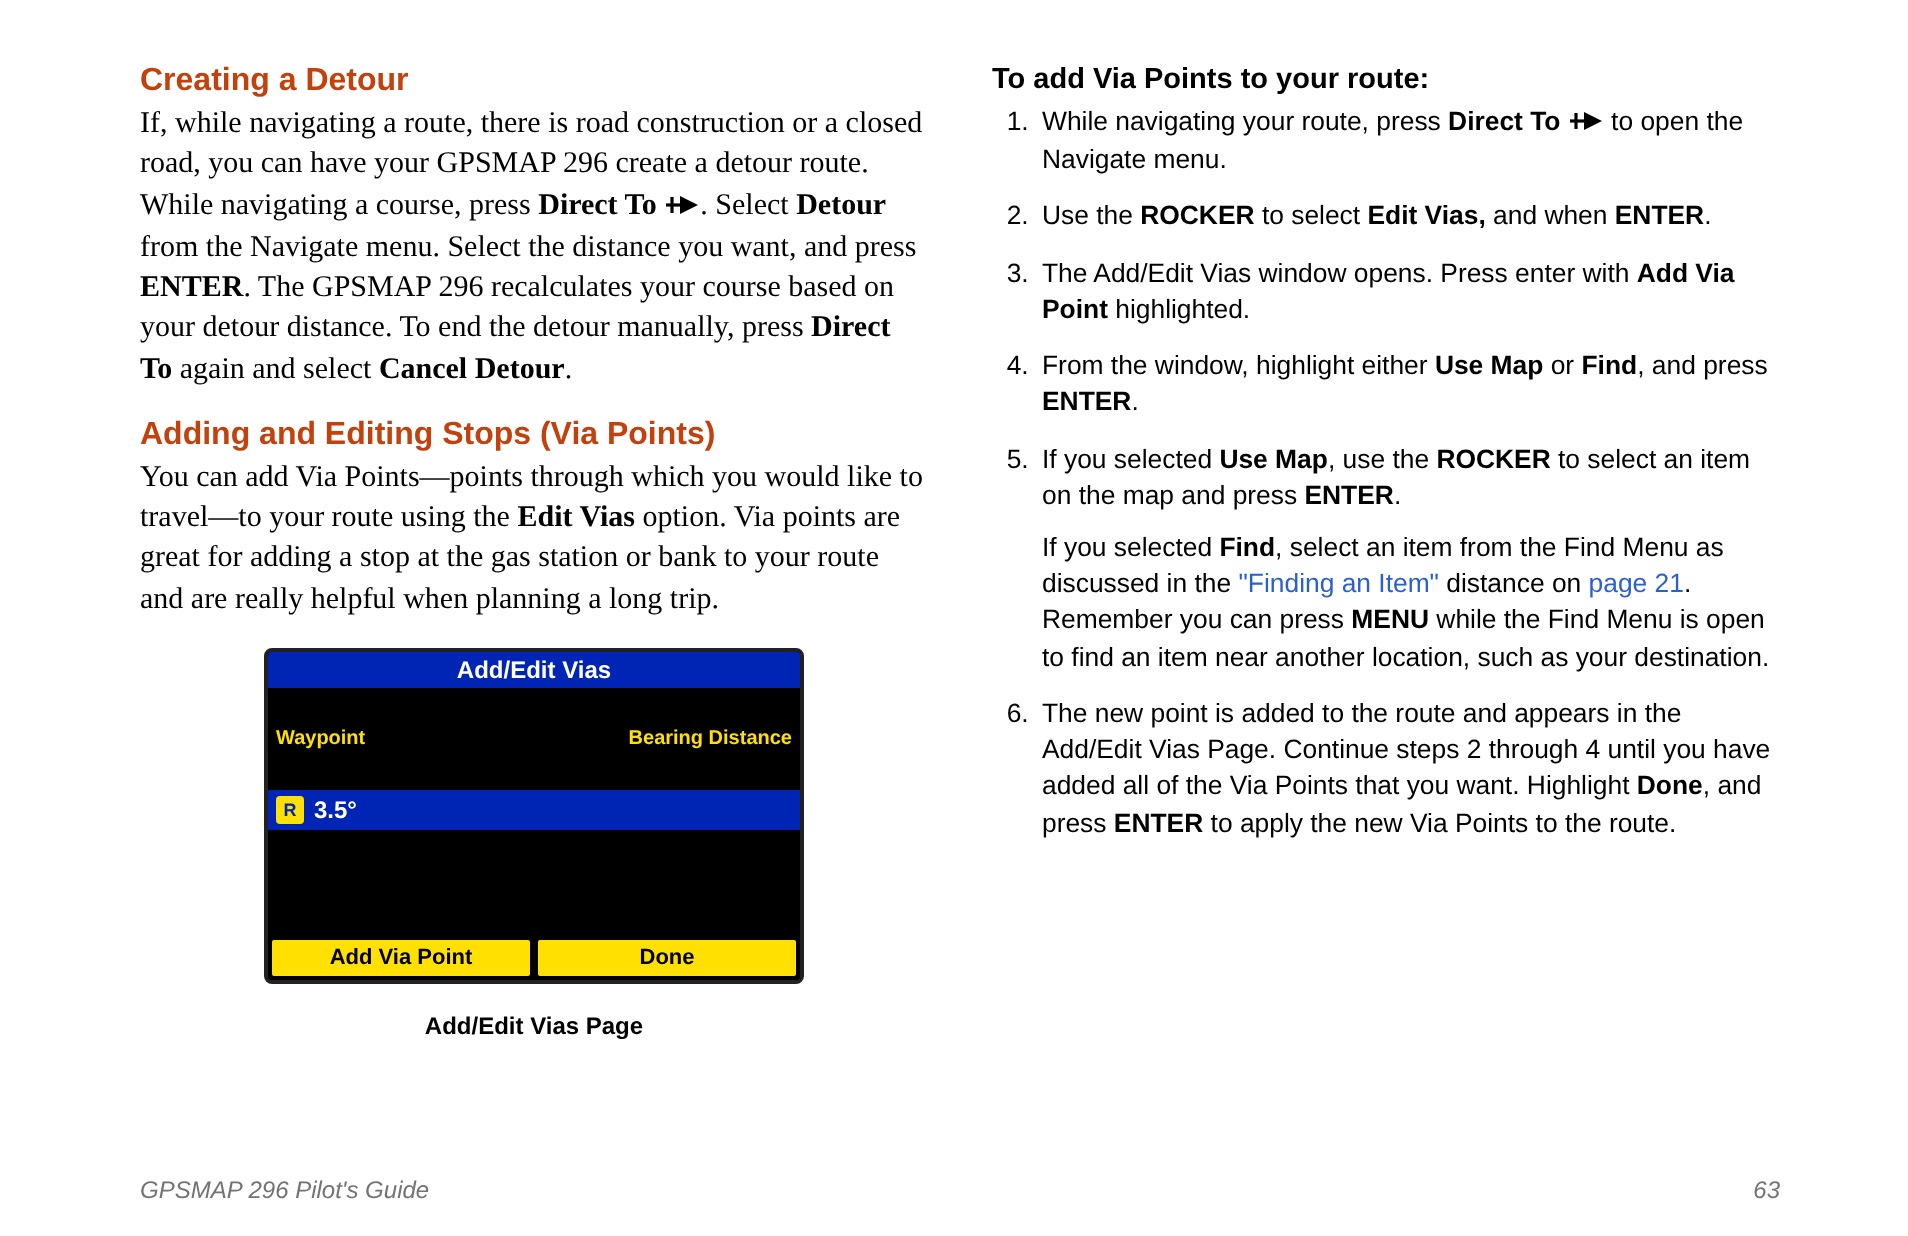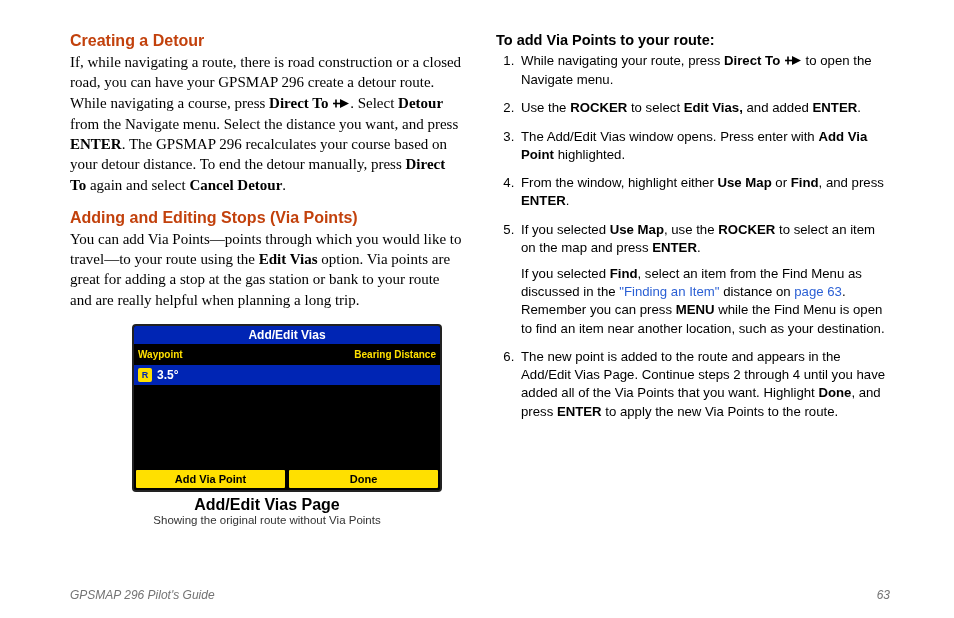--- a/index.html
+++ b/index.html
@@ -9,33 +9,33 @@
   .breadcrumb .sep { color: #888; }
   .breadcrumb .last {}
   .columns { display: flex; gap: 32px; }
   .col { flex: 1 1 0; }
   h2 { font-family: Arial, Helvetica, sans-serif; font-weight: bold; font-size: 16px; margin: 4px 0 2px 0; color: #c2410c; }
   p.body { font-size: 15px; line-height: 1.35; margin-bottom: 14px; }
   b { font-weight: bold; }
   .direct-icon { display: inline-block; vertical-align: -1px; }
   .direct-icon svg { width: 18px; height: 11px; }
   .fig { margin: 14px auto 0 auto; width: 270px; }
-  .screen { width: 310px; height: 168px; border: 2px solid #222; border-radius: 4px; overflow: hidden; background: #000; display: flex; flex-direction: column; font-family: Arial, Helvetica, sans-serif; }
+  .screen { width: 270px; height: 168px; border: 2px solid #222; border-radius: 4px; overflow: hidden; background: #000; display: flex; flex-direction: column; font-family: Arial, Helvetica, sans-serif; }
   .scr-title { background: #0025b4; color: #fff; text-align: center; font-weight: bold; font-size: 12px; padding: 2px 0; border-bottom: 1px solid #000; }
-  .scr-hdr { display: flex; background: #000; color: #ffe000; font-size: 10px; font-weight: bold; padding: 4px 4px; }
+  .scr-hdr { display: flex; background: #000; color: #ffe000; font-size: 10px; font-weight: bold; padding: 19px 4px; }
   .scr-hdr .wp { flex: 0 0 58%; }
   .scr-hdr .bd { flex: 1; text-align: right; }
   .scr-row { display: flex; align-items: center; background: #0025b4; color: #fff; font-weight: bold; font-size: 13px; padding: 3px 4px; border-top: 1px solid #000; border-bottom: 1px solid #000; }
   .scr-row .ico { width: 14px; height: 14px; background: #ffe000; color: #0025b4; font-size: 9px; line-height: 14px; text-align: center; border-radius: 2px; margin-right: 5px; font-weight: bold; }
   .scr-row .name { flex: 1; }
   .scr-row .dist { font-size: 12px; }
   .scr-body { flex: 1; background: #000; }
   .scr-btns { display: flex; background: #000; }
   .scr-btn { flex: 1; margin: 2px; background: #ffe000; color: #000; font-weight: bold; font-size: 11px; text-align: center; padding: 3px 0; border-radius: 1px; }
-  .caption1 { text-align: center; font-family: Arial, Helvetica, sans-serif; font-weight: bold; font-size: 16px; margin-top: 4px; }
+  .caption1 { text-align: center; font-family: Arial, Helvetica, sans-serif; font-weight: bold; font-size: 12px; margin-top: 14px; }
   .caption2 { text-align: center; font-family: Arial, Helvetica, sans-serif; font-size: 11.5px; color: #333; }
   h3.right-h { font-family: Arial, Helvetica, sans-serif; font-weight: bold; font-size: 14.5px; margin: 4px 0 4px 0; }
   ol.steps { font-family: Arial, Helvetica, sans-serif; font-size: 13.2px; line-height: 1.38; padding-left: 22px; }
   ol.steps > li { margin-bottom: 10px; padding-left: 3px; }
   ol.steps p.extra { margin-top: 8px; }
   .link { color: #2a5fd4; }
   .footer { position: absolute; left: 70px; right: 64px; bottom: 16px; display: flex; justify-content: space-between; font-family: Arial, Helvetica, sans-serif; font-size: 12px; font-style: italic; color: #737373; }
   .footer .pg { }
 </style>
 </head>
@@ -72,47 +72,46 @@
             <span class="ico">R</span>
             <span class="dist">3.5°</span>
           </div>
           <div class="scr-body"></div>
           <div class="scr-btns">
             <div class="scr-btn">Add Via Point</div>
             <div class="scr-btn">Done</div>
           </div>
         </div>
         <div class="caption1">Add/Edit Vias Page</div>
-        <div class="caption2">Showing the original route without Via Points</div>
       </div>
     </div>
 
     <div class="col">
       <h3 class="right-h">To add Via Points to your route:</h3>
       <ol class="steps">
         <li>
           <span>While navigating your route, press </span><b>Direct To </b><span class="direct-icon"><svg viewBox="0 0 18 11">
                 <line x1="1" y1="5.5" x2="9" y2="5.5" stroke="#000" stroke-width="1.6"></line>
                 <line x1="4" y1="1.5" x2="4" y2="9.5" stroke="#000" stroke-width="1.6"></line>
                 <polygon points="8,1 17,5.5 8,10" fill="#000"></polygon>
               </svg></span><span> to open the Navigate menu.</span>
         </li>
         <li>
-          <span>Use the </span><b>ROCKER</b><span> to select </span><b>Edit Vias,</b><span> and added </span><b>ENTER</b><span>.</span>
+          <span>Use the </span><b>ROCKER</b><span> to select </span><b>Edit Vias,</b><span> and when </span><b>ENTER</b><span>.</span>
         </li>
         <li>
           <span>The Add/Edit Vias window opens. Press enter with </span><b>Add Via Point</b><span> highlighted.</span>
         </li>
         <li>
           <span>From the window, highlight either </span><b>Use Map</b><span> or </span><b>Find</b><span>, and press </span><b>ENTER</b><span>.</span>
         </li>
         <li>
           <span>If you selected </span><b>Use Map</b><span>, use the </span><b>ROCKER</b><span> to select an item on the map and press </span><b>ENTER</b><span>.</span>
           <p class="extra">
-            <span>If you selected </span><b>Find</b><span>, select an item from the Find Menu as discussed in the </span><span class="link">"Finding an Item"</span><span> distance on </span><span class="link">page 63</span><span>. Remember you can press </span><b>MENU</b><span> while the Find Menu is open to find an item near another location, such as your destination.</span>
+            <span>If you selected </span><b>Find</b><span>, select an item from the Find Menu as discussed in the </span><span class="link">"Finding an Item"</span><span> distance on </span><span class="link">page 21</span><span>. Remember you can press </span><b>MENU</b><span> while the Find Menu is open to find an item near another location, such as your destination.</span>
           </p>
         </li>
         <li>
           <span>The new point is added to the route and appears in the Add/Edit Vias Page. Continue steps 2 through 4 until you have added all of the Via Points that you want. Highlight </span><b>Done</b><span>, and press </span><b>ENTER</b><span> to apply the new Via Points to the route.</span>
         </li>
       </ol>
     </div>
 
   </div>
 

